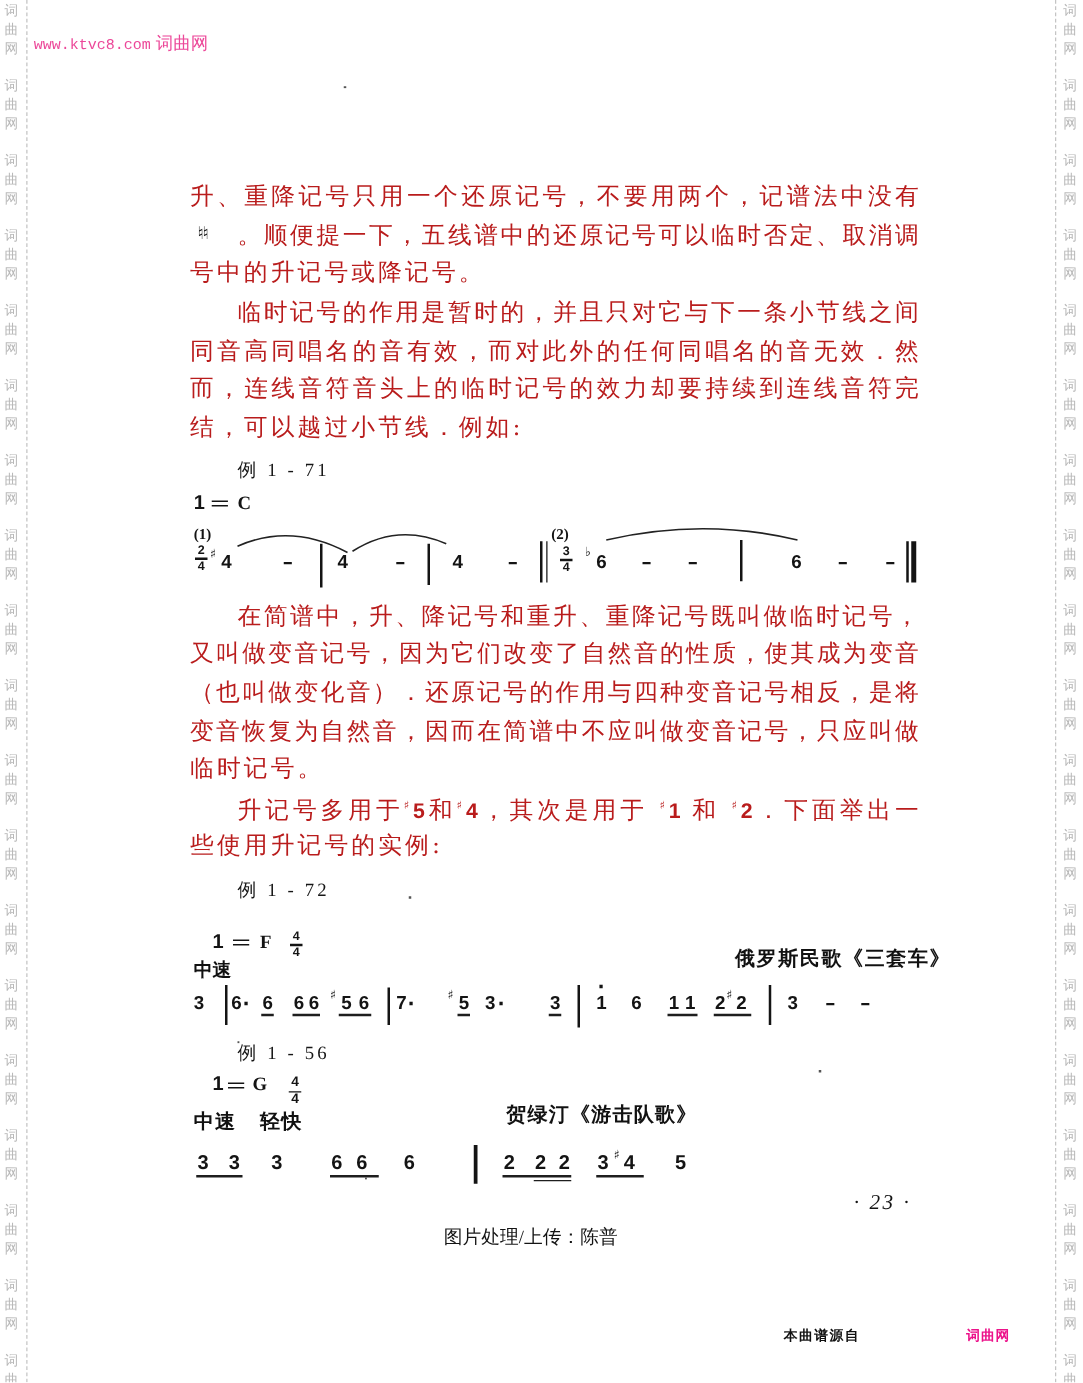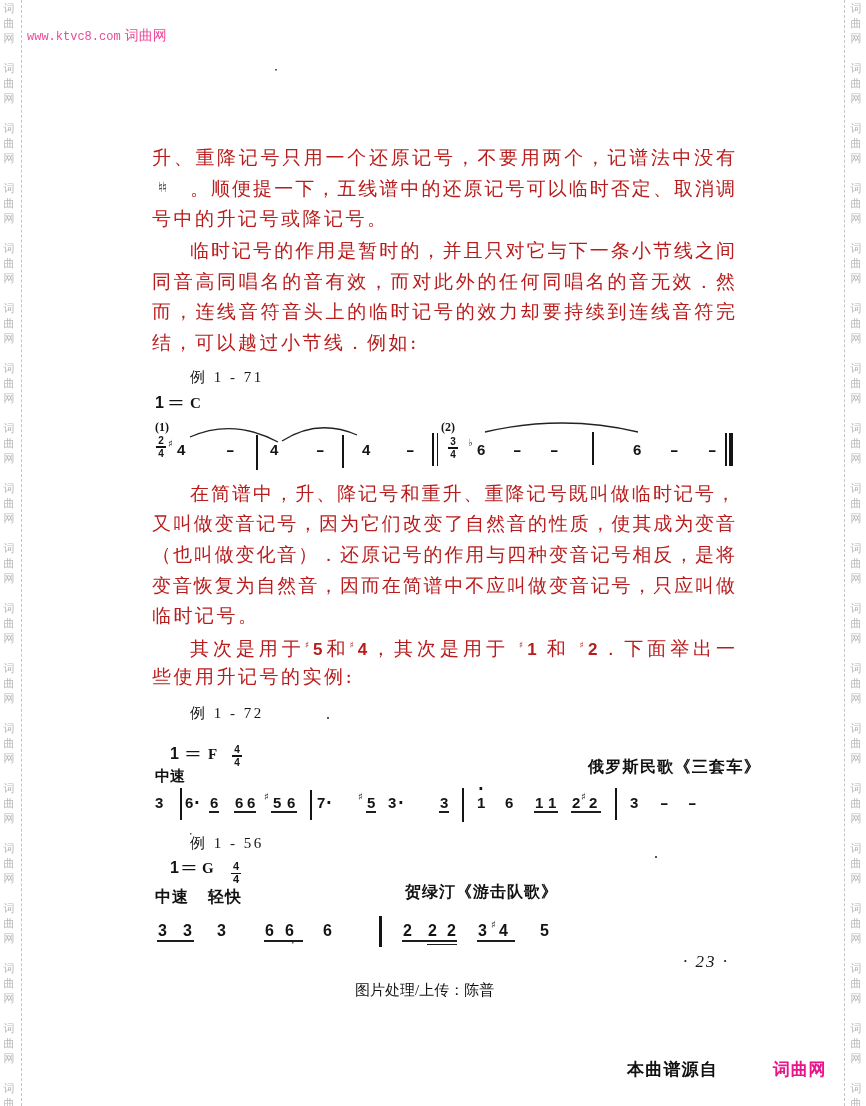--- a/index.html
+++ b/index.html
@@ -28,21 +28,21 @@
   .n.big { font-size:16px; }
   .n.dash { transform:scaleX(1.7); transform-origin:left center; }
   .acc { position:absolute; font-family:"DejaVu Sans", sans-serif; font-weight:bold; font-size:10px; line-height:10px; color:#141414; }
   .aug { position:absolute; font-family:"DejaVu Sans", sans-serif; font-weight:bold; font-size:15px; line-height:18px; }
   .odot { position:absolute; font-family:"DejaVu Sans", sans-serif; font-weight:bold; font-size:15px; line-height:10px; }
   .bar { position:absolute; width:1.6px; background:#141414; }
   .beam { position:absolute; height:1.5px; background:#1e1e1e; }
   .bold-cjk { position:absolute; font-family:"DejaVu Sans", sans-serif; font-weight:bold; white-space:nowrap; line-height:18px; color:#111; }
   .pageno { position:absolute; font-family:"Liberation Serif", serif; font-style:italic; font-size:17px; line-height:18px; letter-spacing:2px; white-space:nowrap; }
   .credit { position:absolute; font-family:"Liberation Serif", serif; font-size:15px; line-height:18px; white-space:nowrap;text-align:center; }
-  .footer { position:absolute; top:1059px; font-family:"DejaVu Sans", sans-serif; font-weight:bold; font-size:17px; line-height:20px; white-space:nowrap; }
+  .footer { position:absolute; top:1059px; font-family:"DejaVu Sans", sans-serif; font-weight:bold; font-size:11px; line-height:20px; white-space:nowrap; }
 </style>
 </head>
 <body>
 
 <div id="page">
 
   <div class="vline" style="left:21px"></div>
   <div class="vline" style="left:844px"></div>
 
   <div>
@@ -149,21 +149,21 @@
 
   <div>
     <div class="line full" style="left:190px;top:481px;width:545px">在简谱中，升、降记号和重升、重降记号既叫做临时记号，</div>
     <div class="line full" style="left:152px;top:511px;width:583px">又叫做变音记号，因为它们改变了自然音的性质，使其成为变音</div>
     <div class="line full" style="left:152px;top:542px;width:583px">（也叫做变化音）．还原记号的作用与四种变音记号相反，是将</div>
     <div class="line full" style="left:152px;top:573px;width:583px">变音恢复为自然音，因而在简谱中不应叫做变音记号，只应叫做</div>
     <div class="line" style="left:152px;top:603px">临时记号。</div>
   </div>
 
   <div>
-    <div class="line full" style="left:190px;top:633px;width:545px"><span>其次是用于</span><span class="inl"><sup>♯</sup><b>5</b></span><span>和</span><span class="inl"><sup>♯</sup><b>4</b></span><span>，其次是用于</span> <span class="inl"><sup>♯</sup><b>1</b></span> <span>和</span> <span class="inl"><sup>♯</sup><b>2</b></span><span>．下面举出一</span></div>
+    <div class="line full" style="left:190px;top:633px;width:545px"><span>升记号多用于</span><span class="inl"><sup>♯</sup><b>5</b></span><span>和</span><span class="inl"><sup>♯</sup><b>4</b></span><span>，其次是用于</span> <span class="inl"><sup>♯</sup><b>1</b></span> <span>和</span> <span class="inl"><sup>♯</sup><b>2</b></span><span>．下面举出一</span></div>
     <div class="line" style="left:152px;top:664px">些使用升记号的实例:</div>
   </div>
 
   <div>
     <span class="exlabel" style="left:190px;top:704px">例 1 - 72</span>
     <span class="kdeg" style="left:170px;top:745px">1</span>
     <span class="keq" style="left:185px;top:745px">=</span>
     <span class="kton" style="left:208px;top:745px">F</span>
     <div class="ts" style="left:231px;top:745px">
       <span>4</span>

